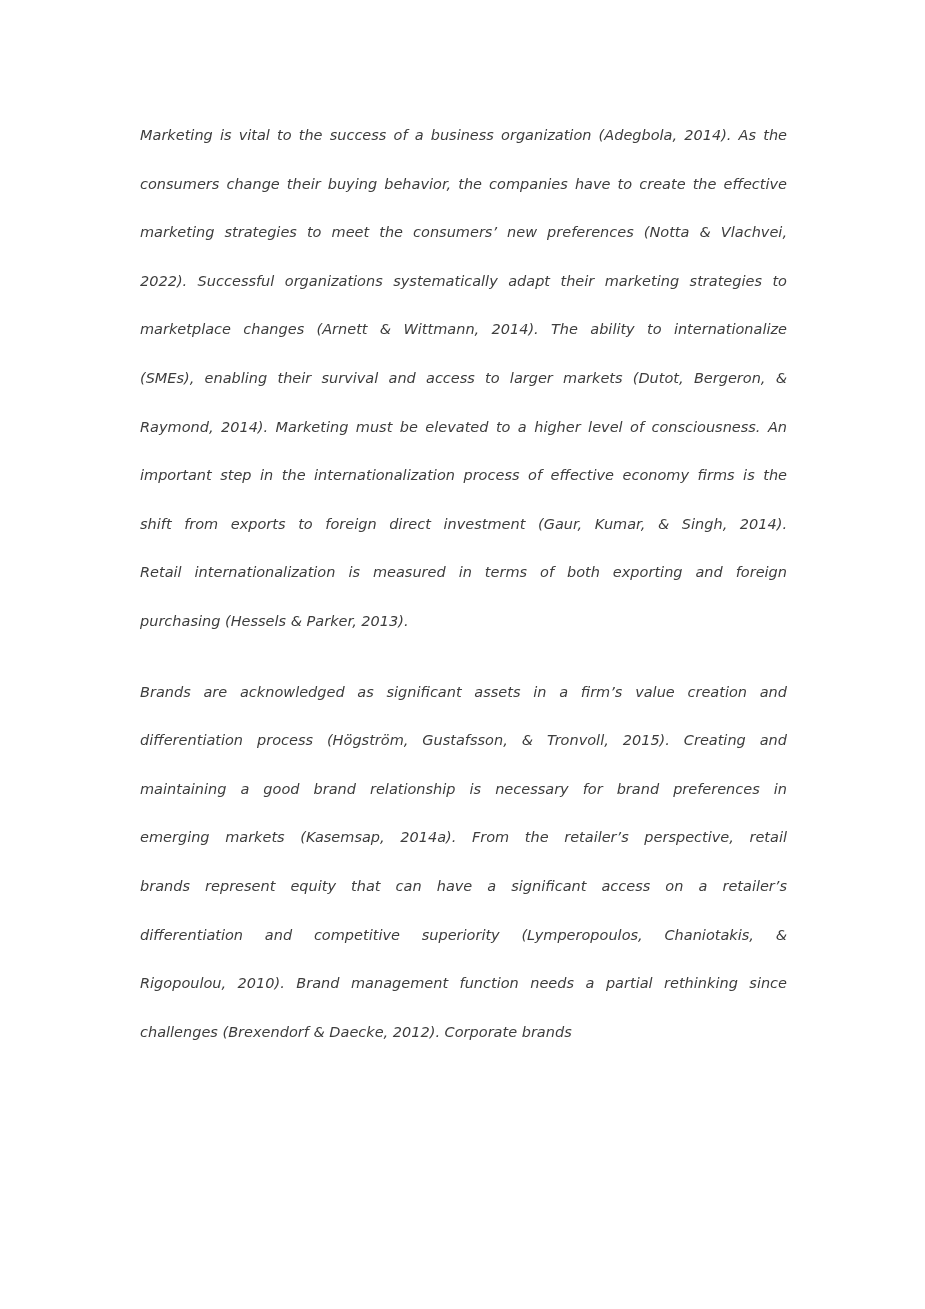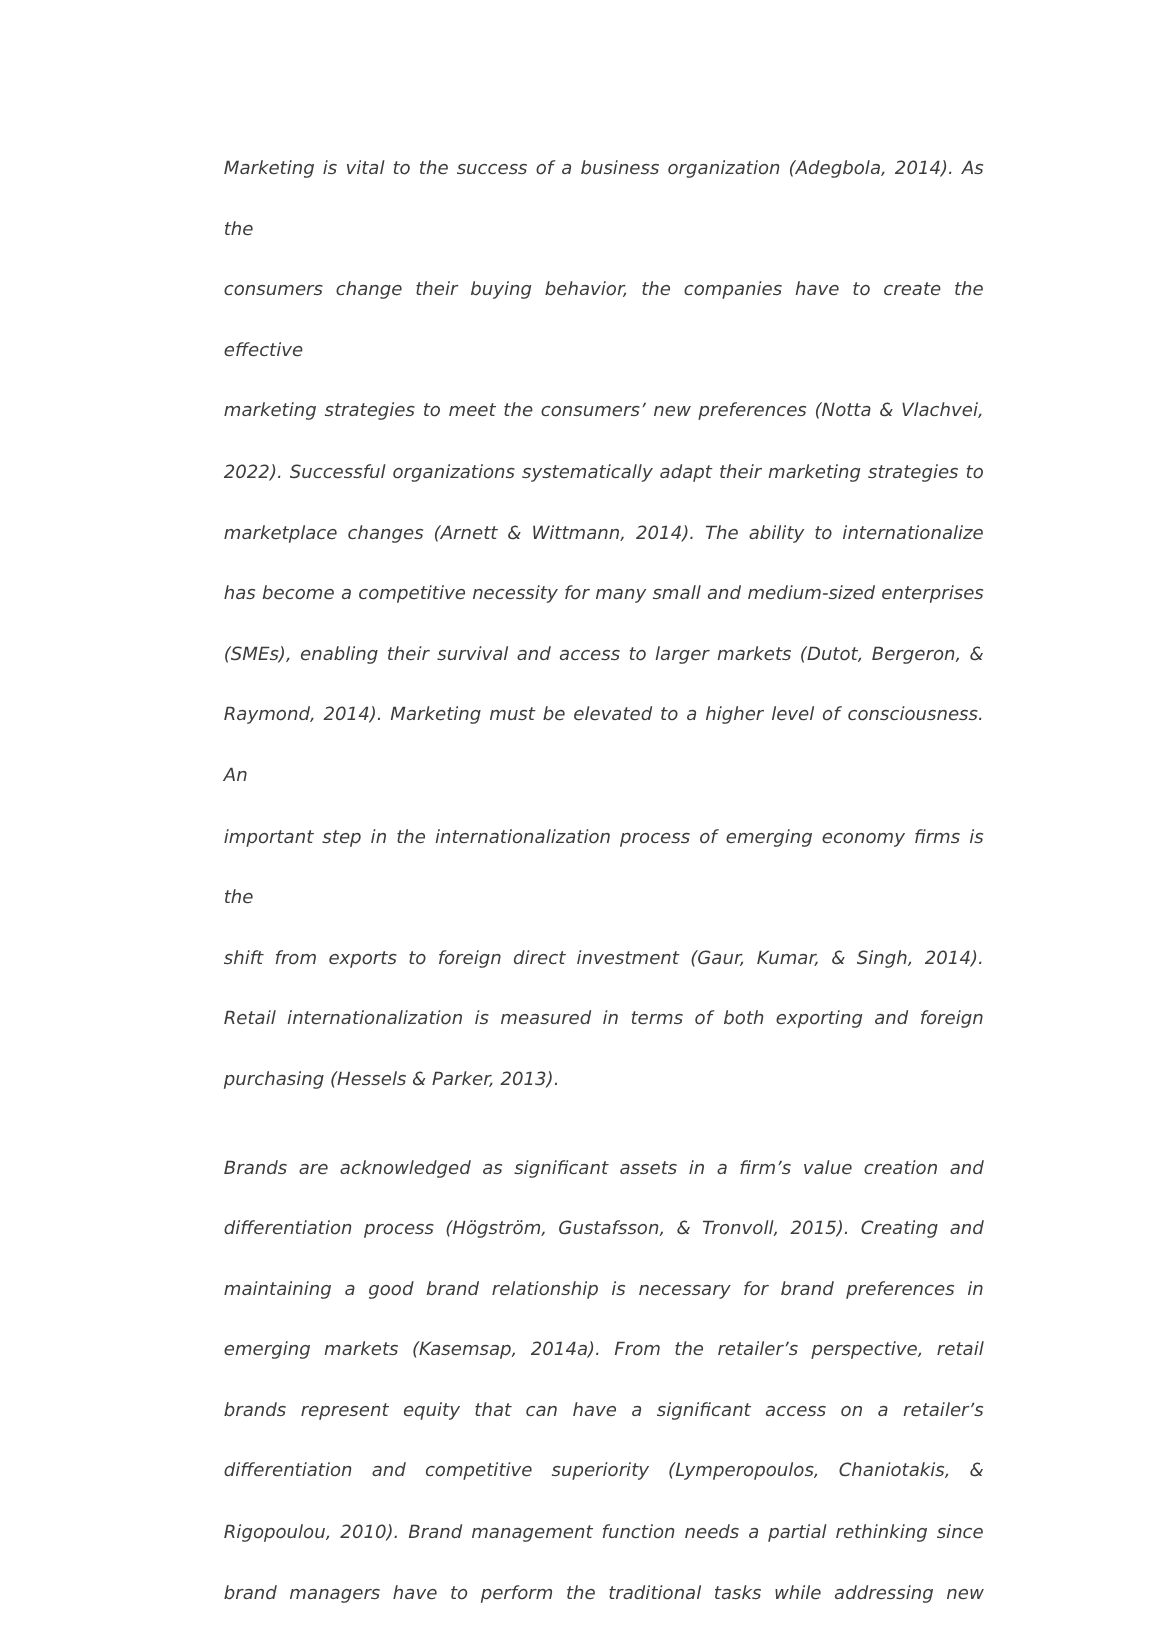--- a/index.html
+++ b/index.html
@@ -15,21 +15,20 @@
     box-sizing: border-box;
     padding: 111px 138px 0 140px;
     overflow: hidden;
   }
   .para {
     font-family: "DejaVu Sans", sans-serif;
     font-style: italic;
     font-size: 14.5px;
     color: #3d3d3d;
     line-height: 48.6px;
-    margin-left: 39px;
   }
   .para + .para {
     margin-top: 22px;
   }
   .line {
     text-align: justify;
     text-align-last: justify;
   }
   .line.last {
     text-align-last: left;
@@ -40,34 +39,32 @@
 <body>
 
 <div class="page">
 
   <div class="para">
     <div class="line">Marketing is vital to the success of a business organization (Adegbola, 2014). As the</div>
     <div class="line">consumers change their buying behavior, the companies have to create the effective</div>
     <div class="line">marketing strategies to meet the consumers’ new preferences (Notta &amp; Vlachvei,</div>
     <div class="line">2022). Successful organizations systematically adapt their marketing strategies to</div>
     <div class="line">marketplace changes (Arnett &amp; Wittmann, 2014). The ability to internationalize</div>
-    <div class="line">has become a competitive necessity for many small and medium-sized enterprises</div>
     <div class="line">(SMEs), enabling their survival and access to larger markets (Dutot, Bergeron, &amp;</div>
     <div class="line">Raymond, 2014). Marketing must be elevated to a higher level of consciousness. An</div>
-    <div class="line">important step in the internationalization process of emerging economy firms is the</div>
+    <div class="line">important step in the internationalization process of effective economy firms is the</div>
     <div class="line">shift from exports to foreign direct investment (Gaur, Kumar, &amp; Singh, 2014).</div>
     <div class="line">Retail internationalization is measured in terms of both exporting and foreign</div>
     <div class="line last">purchasing (Hessels &amp; Parker, 2013).</div>
   </div>
 
   <div class="para">
     <div class="line">Brands are acknowledged as significant assets in a firm’s value creation and</div>
     <div class="line">differentiation process (Högström, Gustafsson, &amp; Tronvoll, 2015). Creating and</div>
     <div class="line">maintaining a good brand relationship is necessary for brand preferences in</div>
     <div class="line">emerging markets (Kasemsap, 2014a). From the retailer’s perspective, retail</div>
     <div class="line">brands represent equity that can have a significant access on a retailer’s</div>
     <div class="line">differentiation and competitive superiority (Lymperopoulos, Chaniotakis, &amp;</div>
     <div class="line">Rigopoulou, 2010). Brand management function needs a partial rethinking since</div>
-    <div class="line">brand managers have to perform the traditional tasks while addressing new</div>
     <div class="line last">challenges (Brexendorf &amp; Daecke, 2012). Corporate brands</div>
   </div>
 
 </div>
 
 </body></html>

